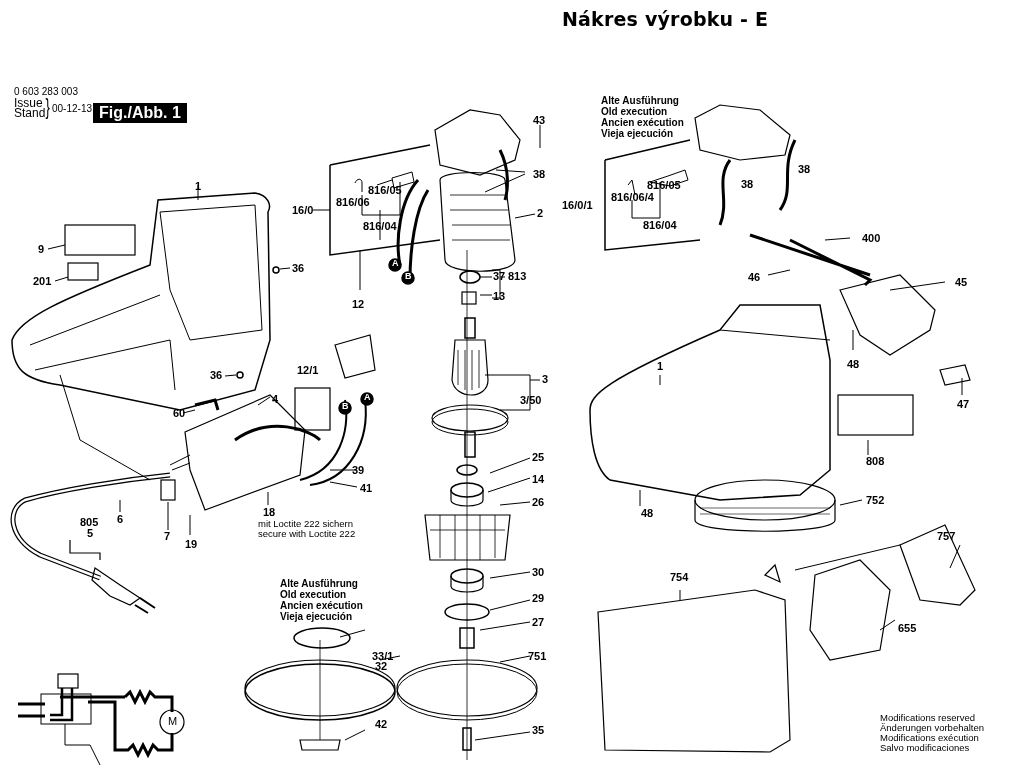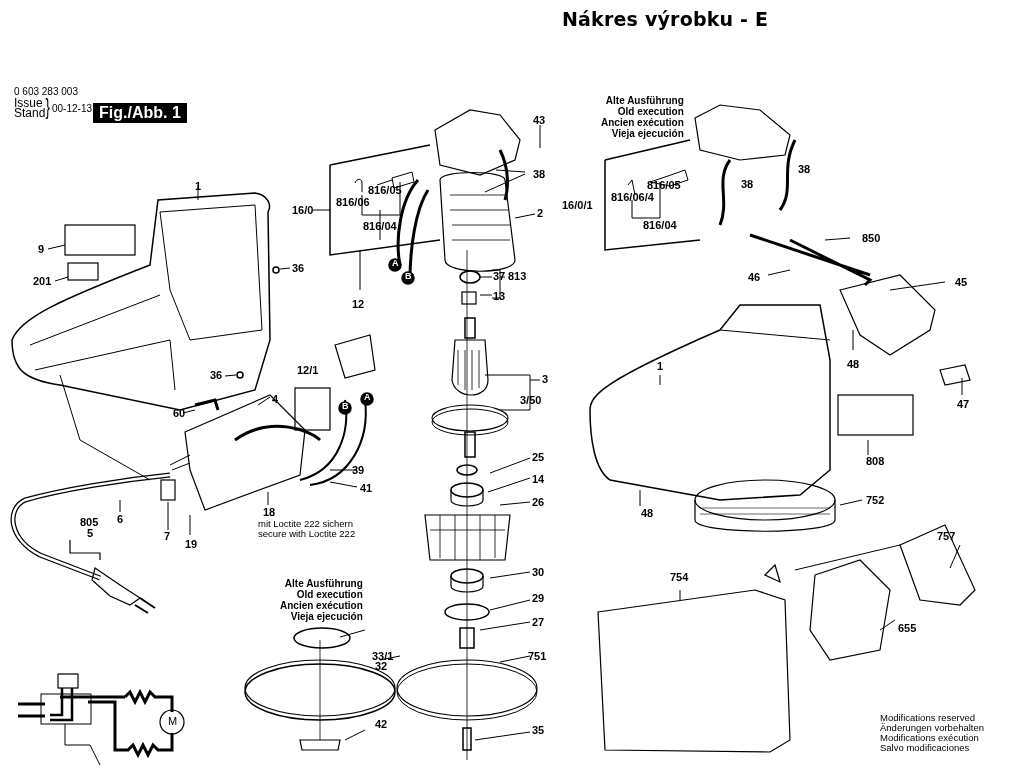--- a/index.html
+++ b/index.html
@@ -8,21 +8,21 @@
   .title { position:absolute; left:524px; top:8px; font-family:"DejaVu Sans", sans-serif;
            font-weight:bold; font-size:19px; letter-spacing:0.2px;margin-left:38px; }
   .docno { position:absolute; left:14px; top:86px; font-size:10px; }
   .issue { position:absolute; left:14px; top:98px; font-size:12px; line-height:10px; }
   .brace { position:absolute; left:44px; top:96px; font-size:22px; line-height:22px; transform:scaleX(0.6); }
   .date { position:absolute; left:52px; top:103px; font-size:10px; }
   .fig { position:absolute; left:93px; top:103px; background:#000; color:#fff; font-weight:bold;
          font-size:16px; padding:1px 6px; }
   svg#art { position:absolute; left:0; top:0; }
   .lbl { position:absolute; font-size:11px; font-weight:bold; white-space:nowrap; }
-  .note { position:absolute; font-size:10px; font-weight:bold; line-height:11px;text-align:right; }
+  .note { position:absolute; font-size:10px; font-weight:bold; line-height:11px; }
   .note-plain { position:absolute; font-size:9.5px; line-height:10px; }
 </style>
 </head>
 <body>
 
 <div class="title">Nákres výrobku - E</div>
 <div class="docno">0 603 283 003</div>
 <div class="issue">
   <div>Issue</div>
   <div>Stand</div>
@@ -229,21 +229,21 @@
 <div class="lbl" style="left:532px;top:724px">35</div>
 <div class="lbl" style="left:375px;top:660px">32</div>
 <div class="lbl" style="left:372px;top:650px">33/1</div>
 <div class="lbl" style="left:375px;top:718px">42</div>
 <div class="lbl" style="left:562px;top:199px">16/0/1</div>
 <div class="lbl" style="left:611px;top:191px">816/06/4</div>
 <div class="lbl" style="left:647px;top:179px">816/05</div>
 <div class="lbl" style="left:643px;top:219px">816/04</div>
 <div class="lbl" style="left:741px;top:178px">38</div>
 <div class="lbl" style="left:798px;top:163px">38</div>
-<div class="lbl" style="left:862px;top:232px">850</div>
+<div class="lbl" style="left:862px;top:232px">400</div>
 <div class="lbl" style="left:748px;top:271px">46</div>
 <div class="lbl" style="left:955px;top:276px">45</div>
 <div class="lbl" style="left:847px;top:358px">48</div>
 <div class="lbl" style="left:957px;top:398px">47</div>
 <div class="lbl" style="left:657px;top:360px">1</div>
 <div class="lbl" style="left:866px;top:455px">808</div>
 <div class="lbl" style="left:641px;top:507px">48</div>
 <div class="lbl" style="left:866px;top:494px">752</div>
 <div class="lbl" style="left:937px;top:530px">757</div>
 <div class="lbl" style="left:670px;top:571px">754</div>

